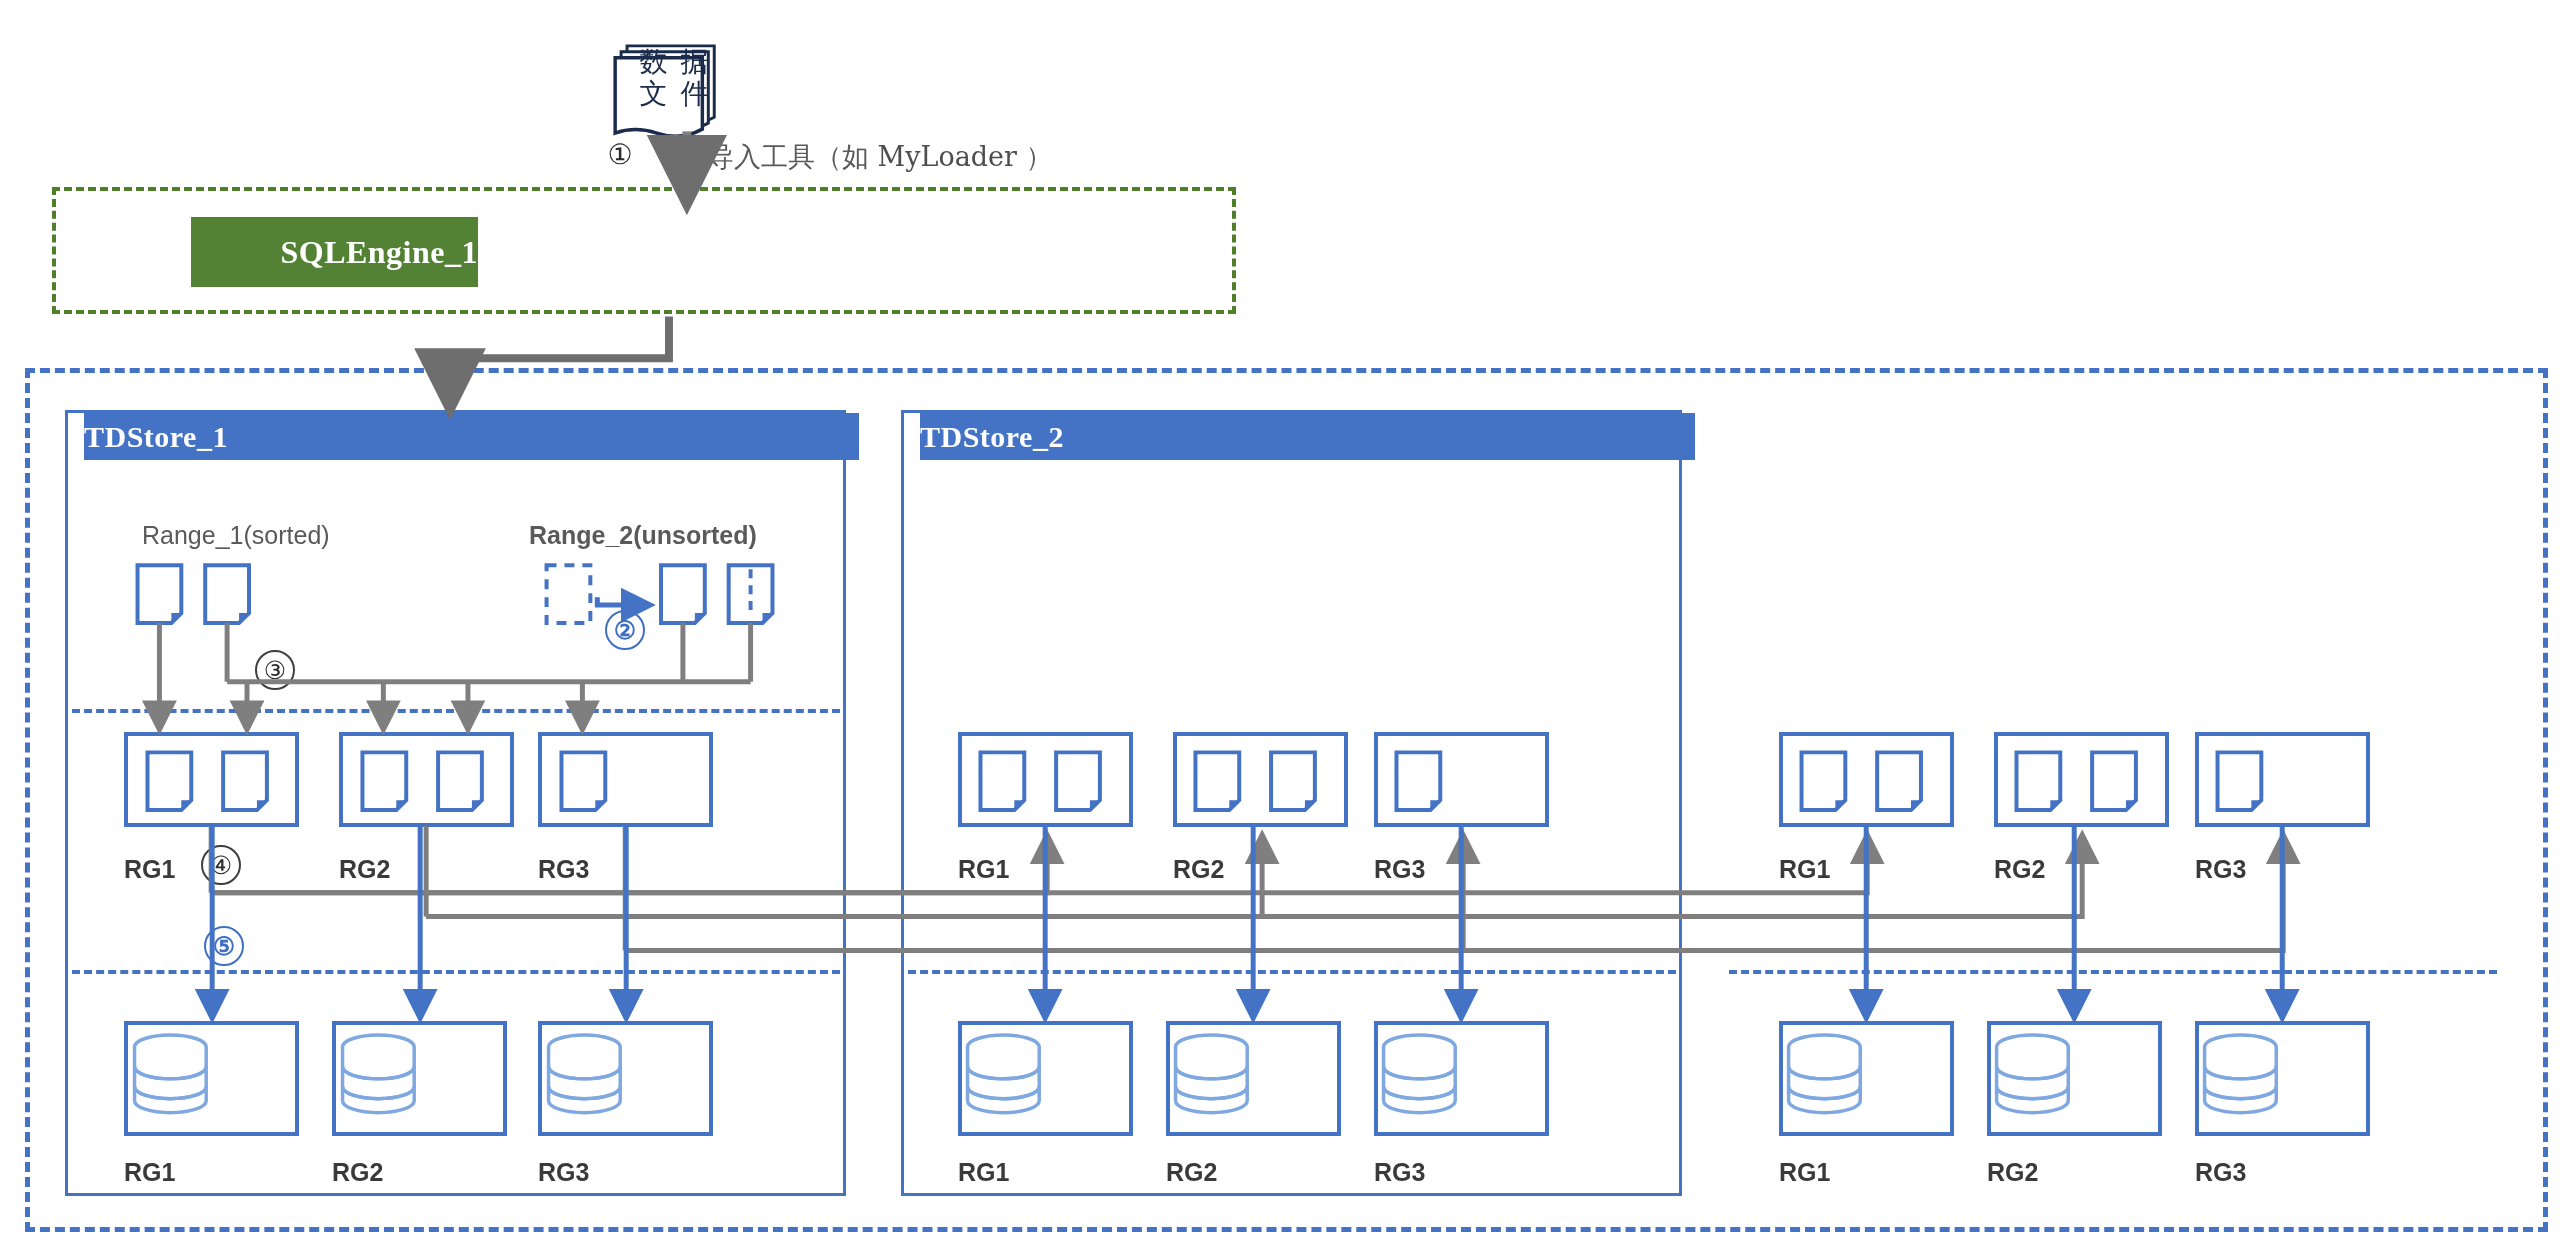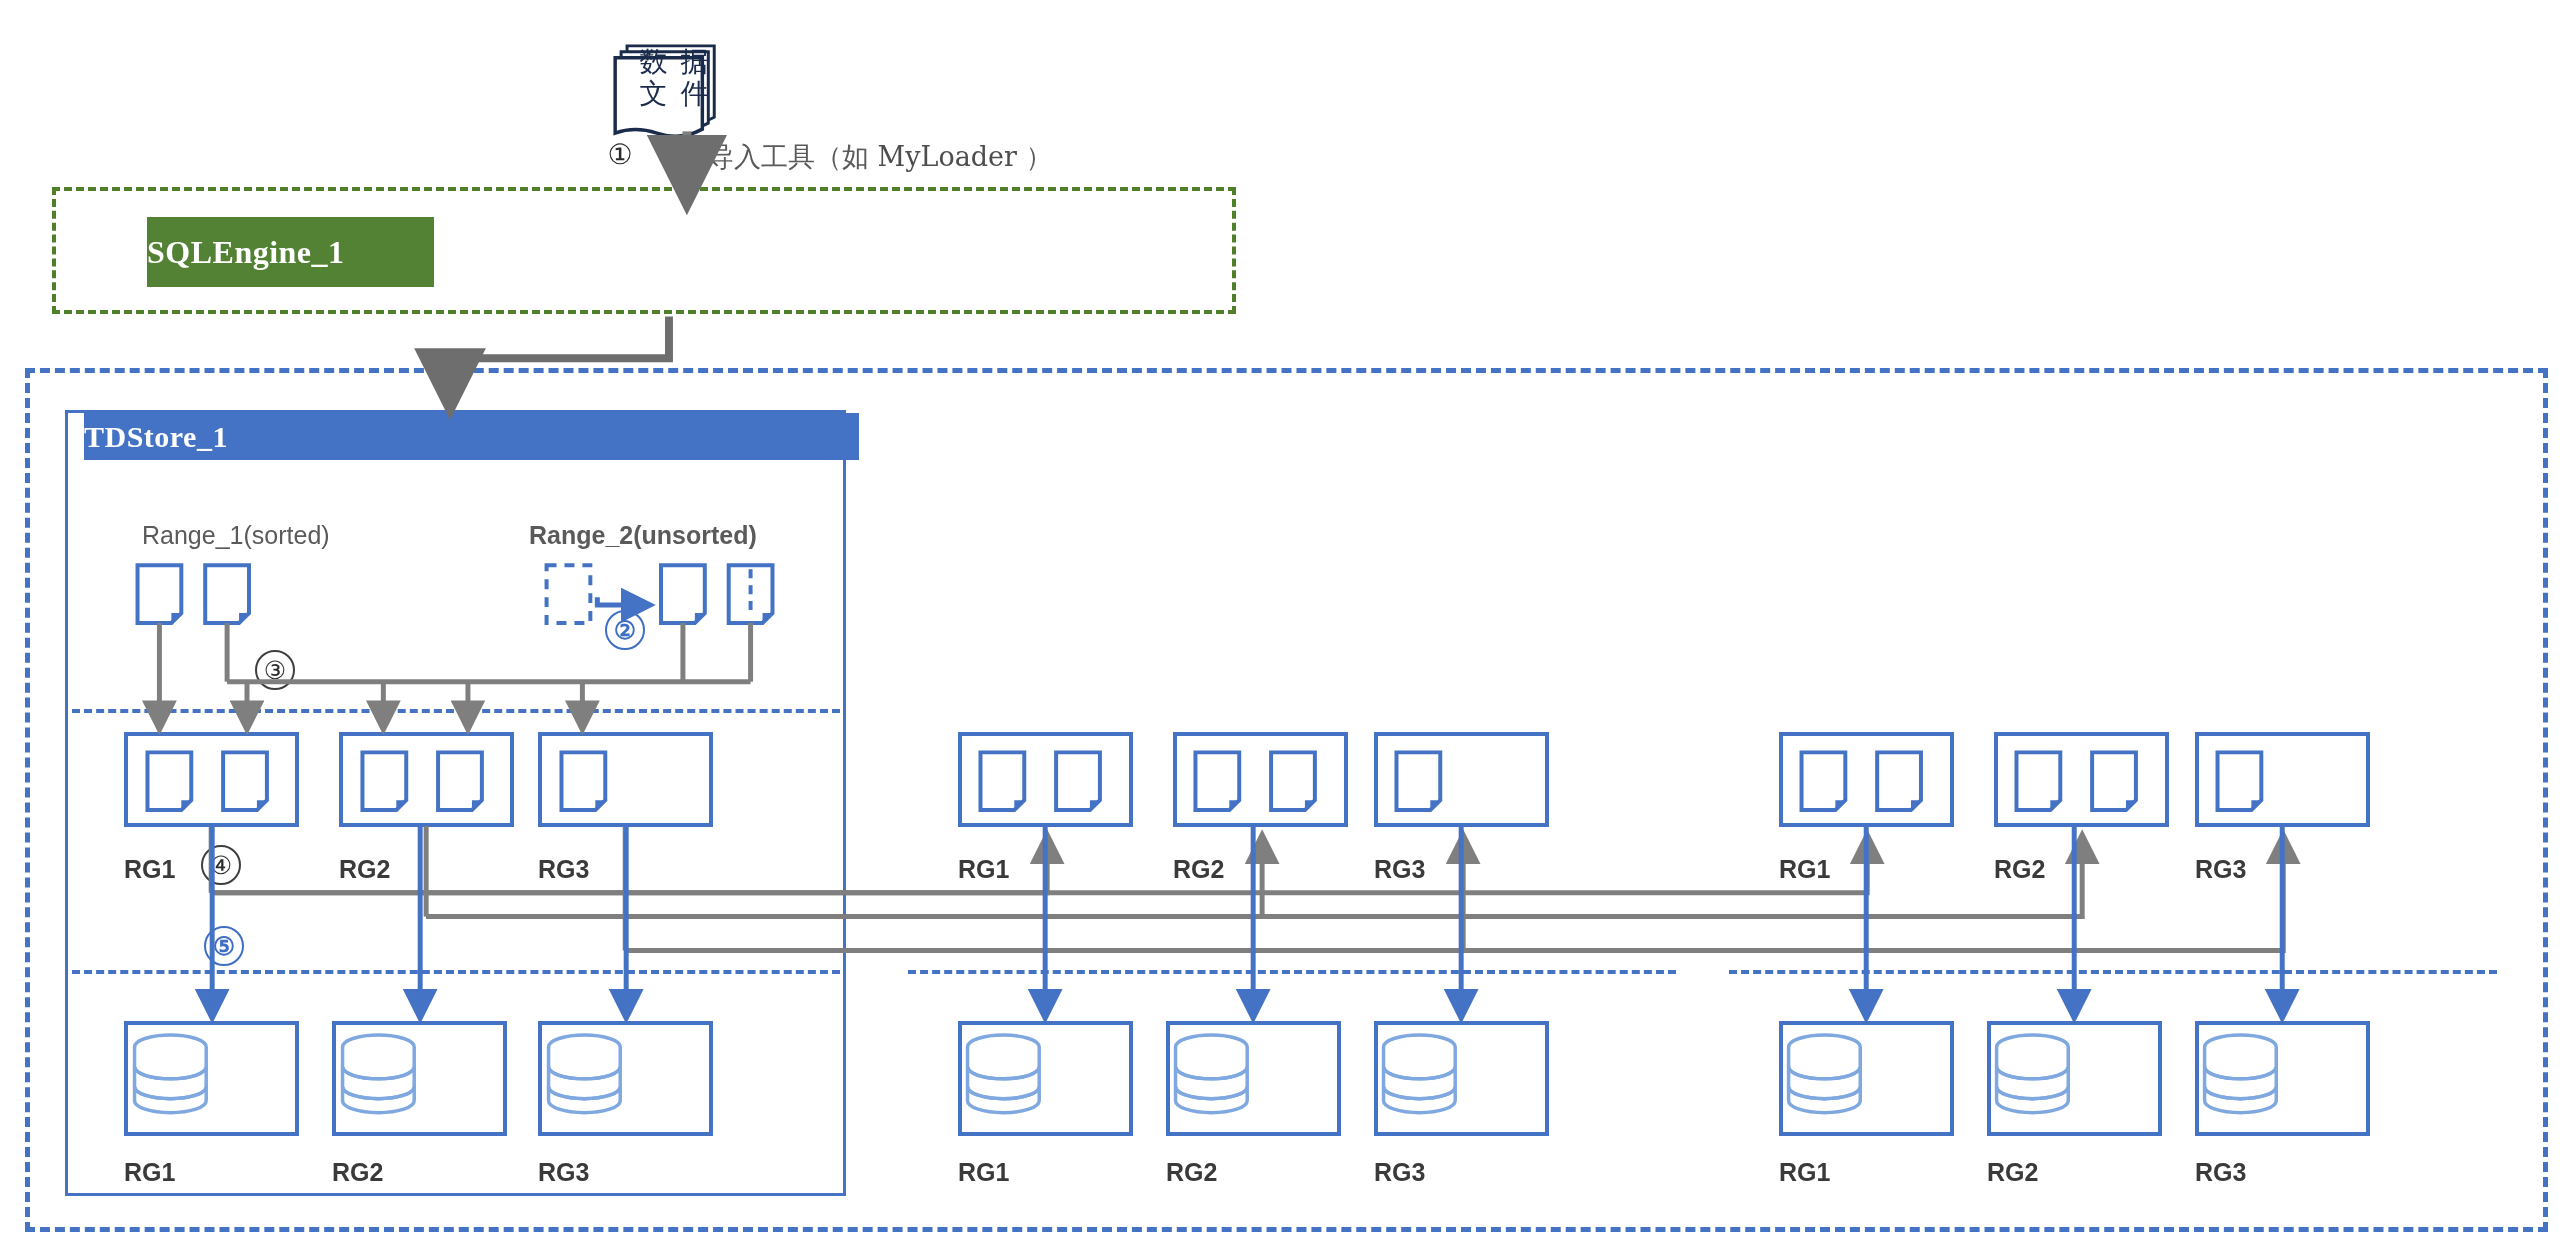--- a/index.html
+++ b/index.html
@@ -22,21 +22,21 @@
 
   .label-import{position:absolute;left:707px;top:139px;font-size:27px;color:#5a5a5a;
                 font-family:"DejaVu Serif","Liberation Serif",serif;white-space:nowrap;}
   .label-import b{font-weight:400;color:#4d4d4d;}
 
   
   .green-band{position:absolute;left:52px;top:187px;width:1184px;height:127px;
               border:4px dashed #4f7f28;box-sizing:border-box;background:#fff;}
   .eng{position:absolute;top:217px;width:287px;height:70px;background:#548235;
        color:#ffffff;font-family:"Liberation Serif","DejaVu Serif",serif;font-weight:700;
-       font-size:32px;display:flex;align-items:center;justify-content:flex-start;letter-spacing:0.5px;}
+       font-size:32px;display:flex;align-items:center;justify-content:flex-end;letter-spacing:0.5px;margin-left:44px;}
 
   
   .outer-blue{position:absolute;left:25px;top:368px;width:2523px;height:864px;
               border:5px dashed #4472c4;box-sizing:border-box;background:#fff;}
 
   
   .panel{position:absolute;top:410px;border:3px solid #4472c4;box-sizing:border-box;background:#fff;}
   .panel-hd{position:absolute;left:16px;top:0;height:47px;width:100%;background:#4472c4;
             color:#fff;font-family:"Liberation Serif","DejaVu Serif",serif;font-weight:700;
             font-size:30px;display:flex;align-items:center;justify-content:flex-start;letter-spacing:0.5px;}
@@ -108,20 +108,25 @@
   </div>
 
   <div class="circ" style="left:201px;top:845px;width:36px;height:36px;font-size:25px;">
     <span>④</span>
   </div>
 
   <div class="circ blue" style="left:204px;top:926px;width:36px;height:36px;font-size:25px;">
     <span>⑤</span>
   </div>
 
+  <div class="panel" style="left:901px;top:410px;width:781px;height:786px;">
+    <div class="panel-hd">
+      <span>TDStore_2</span>
+    </div>
+  </div>
 
 
   <div class="dashline" style="left:72px;top:709px;width:768px;"></div>
   <div class="dashline" style="left:72px;top:970px;width:768px;"></div>
   <div class="dashline" style="left:908px;top:970px;width:768px;"></div>
   <div class="dashline" style="left:1729px;top:970px;width:768px;"></div>
 
   <div class="rgbox" style="left:124px;top:732px;width:175px;height:95px;"></div>
   <div class="rgbox" style="left:339px;top:732px;width:175px;height:95px;"></div>
   <div class="rgbox" style="left:538px;top:732px;width:175px;height:95px;"></div>

